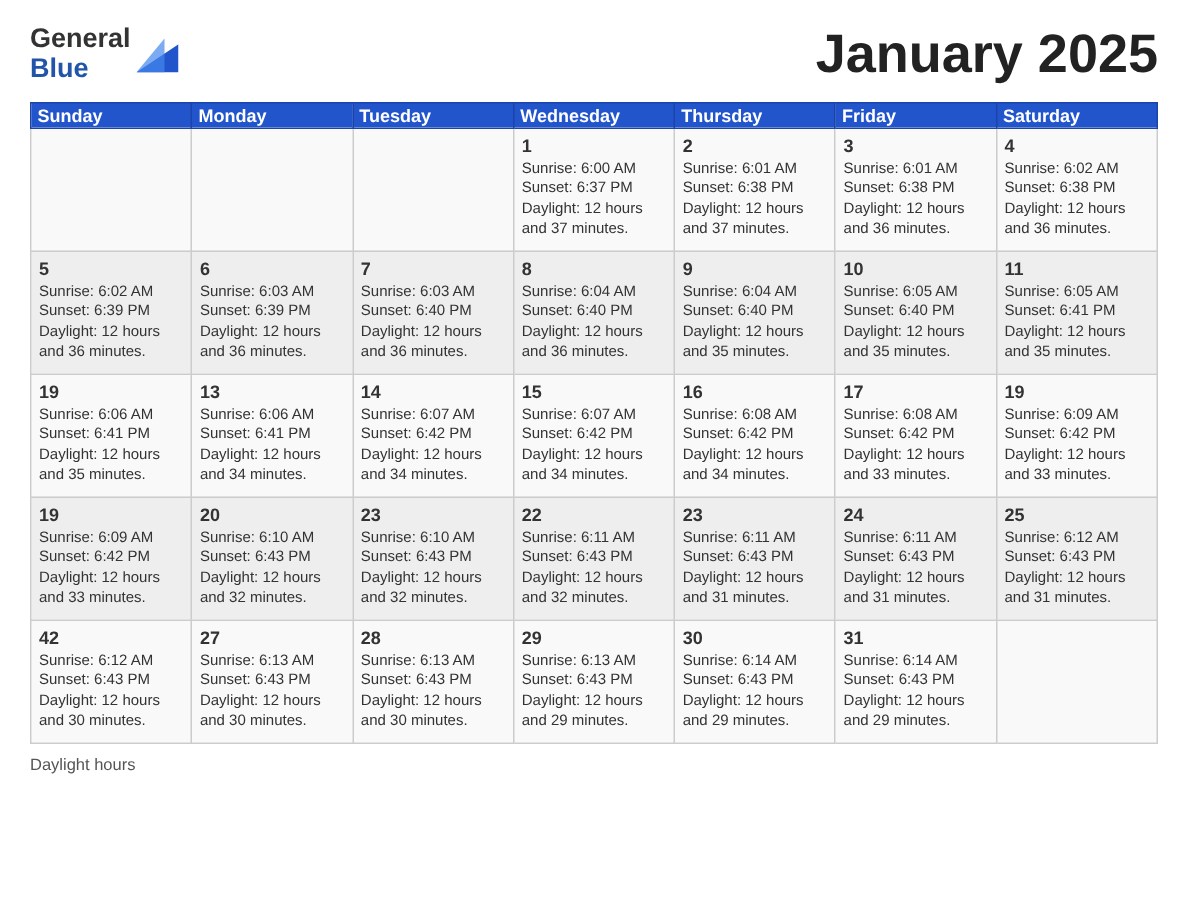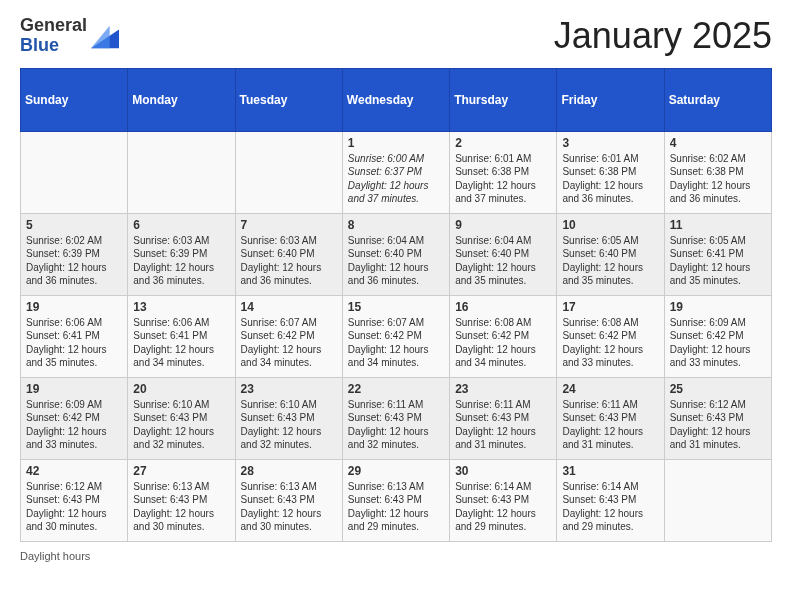--- a/index.html
+++ b/index.html
@@ -39,39 +39,39 @@
     .logo-icon {
       width: 28px;
       height: 28px;
       margin-left: 4px;
     }
     .title-area {
       text-align: right;
     }
     .month-title {
       font-size: 36px;
-      font-weight: normal;
+      font-weight: bold;
       color: #222;
       line-height: 1.1;
     }
     .subtitle {
       font-size: 14px;
       color: #555;
     }
     table {
       width: 100%;
       border-collapse: collapse;
       table-layout: fixed;
     }
     thead tr th {
       background-color: #2255cc;
       color: #fff;
       font-size: 12px;
       font-weight: bold;
-      padding: 24px 4px;
+      padding: 1px 4px;
       text-align: left;
       border: 1px solid #1a44aa;
     }
     tbody tr td {
       border: 1px solid #ccc;
       vertical-align: top;
       padding: 4px 5px;
       font-size: 10px;
       color: #333;
       height: 82px;
@@ -130,21 +130,21 @@
           <th>Saturday</th>
         </tr>
     </thead>
     <tbody id="calendar-body">
     <tr>
           <td></td>
           <td></td>
           <td></td>
           <td>
             <div class="day-num">1</div>
-            <div class="day-info" style="white-space: pre-line; font-style: italic;">Sunrise: 6:00 AM
+            <div class="day-info" style="white-space: pre-line;">Sunrise: 6:00 AM
 Sunset: 6:37 PM
 Daylight: 12 hours and 37 minutes.</div>
           </td>
           <td>
             <div class="day-num">2</div>
             <div class="day-info" style="white-space: pre-line;">Sunrise: 6:01 AM
 Sunset: 6:38 PM
 Daylight: 12 hours and 37 minutes.</div>
           </td>
           <td>

